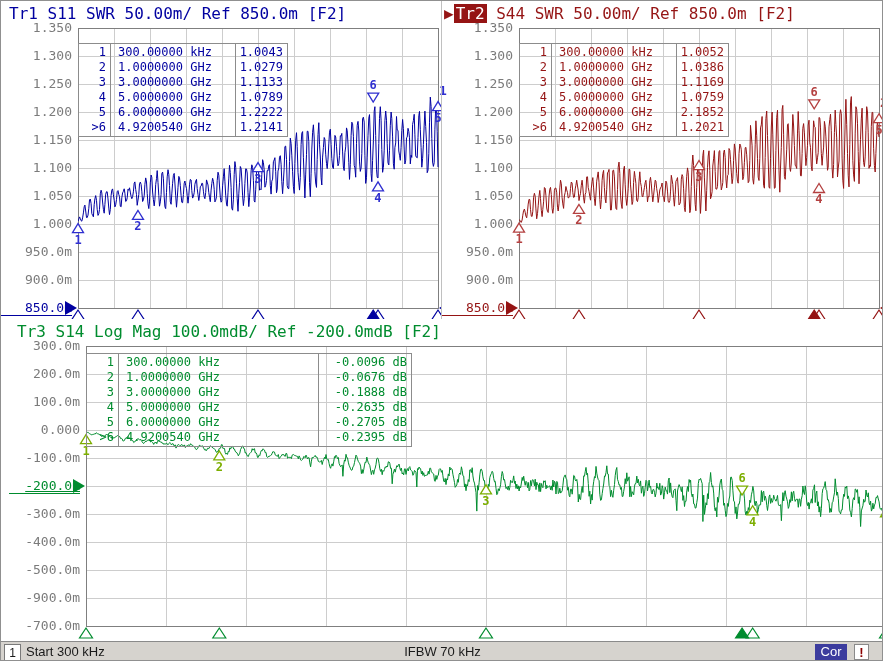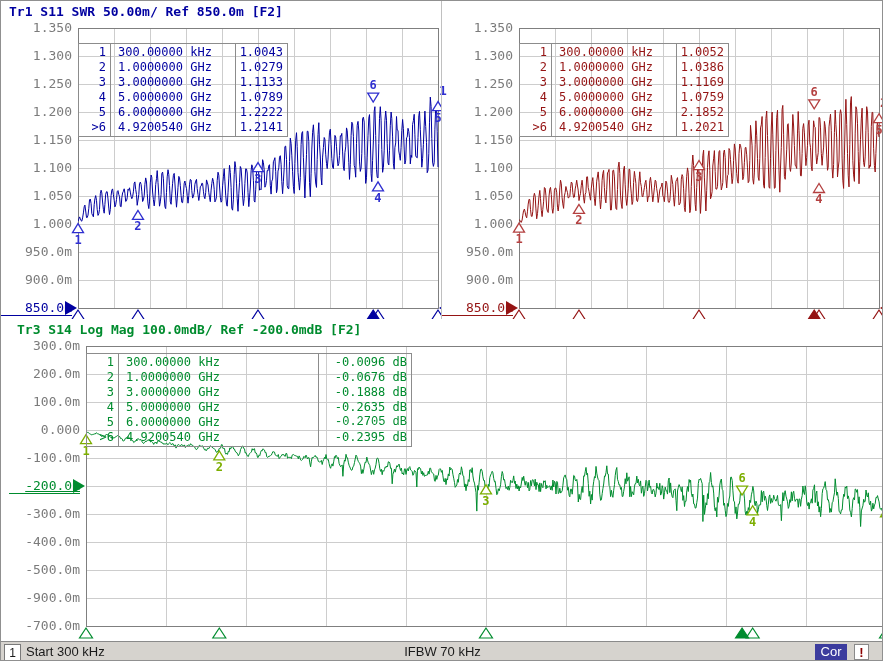--- a/index.html
+++ b/index.html
@@ -1,21 +1,21 @@
 <!DOCTYPE html>
 <html><head>
 <meta charset="utf-8">
 <style>
   html,body{margin:0;padding:0;background:#efefef;}
   .win{position:relative;width:883px;height:661px;background:#ffffff;
        font-family:"DejaVu Sans Mono",monospace;overflow:hidden;
        border:1px solid #909090;box-sizing:border-box;}
   .panel{position:absolute;}
   .panel svg{position:absolute;left:0;top:0;}
-  .hdr{position:absolute;left:8px;top:3px;font-size:13px;white-space:pre;font-weight:bold;}
+  .hdr{position:absolute;left:8px;top:3px;font-size:16px;white-space:pre;}
   .hdr .tr-box{padding:0 2px;}
   .ylab{position:absolute;font-size:13px;text-align:right;width:71px;height:14px;
         line-height:14px;color:#7b7b7b;}
   .ylab.ref{border-bottom:1px solid currentColor;}
   .mtable{position:absolute;border:1px solid #8c8c8c;background:transparent;}
   .msep{position:absolute;top:0;bottom:0;width:1px;background:#8c8c8c;}
   .mrow{position:absolute;height:15px;line-height:15px;font-size:12px;white-space:pre;}
   .mnum{position:absolute;width:24px;text-align:center;font-size:12px;font-weight:bold;
         line-height:13px;}
   .trnum{position:absolute;font-size:13px;font-weight:bold;line-height:13px;}
@@ -140,20 +140,21 @@
         <polygon points="376.9969998499925,309 370.4969998499925,319 383.4969998499925,319" fill="#fff" stroke="#951414" stroke-width="1.2"></polygon>
         <polygon points="437,309 430.5,319 443.5,319" fill="#fff" stroke="#951414" stroke-width="1.2"></polygon>
         <polygon points="372.2291614580729,309 365.7291614580729,319 378.7291614580729,319" fill="#951414" stroke="#951414" stroke-width="1.2"></polygon>
         <polygon points="77,222.08799999999997 71.5,231.08799999999997 82.5,231.08799999999997" fill="#fff" stroke="#b44040" stroke-width="1.3"></polygon>
         <polygon points="136.9849992499625,203.38400000000004 131.4849992499625,212.38400000000004 142.4849992499625,212.38400000000004" fill="#fff" stroke="#b44040" stroke-width="1.3"></polygon>
         <polygon points="256.99099954997746,159.53600000000003 251.49099954997746,168.53600000000003 262.49099954997746,168.53600000000003" fill="#fff" stroke="#b44040" stroke-width="1.3"></polygon>
         <polygon points="376.9969998499925,182.49599999999998 371.4969998499925,191.49599999999998 382.4969998499925,191.49599999999998" fill="#fff" stroke="#b44040" stroke-width="1.3"></polygon>
         <polygon points="437,112.72000000000008 431.5,121.72000000000008 442.5,121.72000000000008" fill="#fff" stroke="#b44040" stroke-width="1.3"></polygon>
         <polygon points="372.2291614580729,107.82400000000007 366.7291614580729,98.82400000000007 377.7291614580729,98.82400000000007" fill="#fff" stroke="#b44040" stroke-width="1.3"></polygon>
       </svg>
+    <div class="hdr" id="hdr-1" style="left: 2px; color: rgb(149, 20, 20);"><span>▶</span><span class="tr-box" style="background: rgb(149, 20, 20); color: rgb(255, 255, 255);">Tr2</span><span> S44 SWR 50.00m/ Ref 850.0m [F2]</span></div>
   <div class="mnum" style="left: 65px; top: 232.088px; color: rgb(180, 64, 64);">1</div>
       <div class="mnum" style="left: 124.985px; top: 213.384px; color: rgb(180, 64, 64);">2</div>
       <div class="mnum" style="left: 244.991px; top: 169.536px; color: rgb(180, 64, 64);">3</div>
       <div class="mnum" style="left: 364.997px; top: 192.496px; color: rgb(180, 64, 64);">4</div>
       <div class="mnum" style="left: 425px; top: 122.72px; color: rgb(180, 64, 64);">5</div>
       <div class="mnum" style="left: 360.229px; top: 84.824px; color: rgb(180, 64, 64);">6</div>
       <div class="trnum" style="left: 438px; top: 94.72px; color: rgb(180, 64, 64);">2</div>
       <div class="ylab" style="left: 0px; top: 20px;">1.350</div>
       <div class="ylab" style="left: 0px; top: 48px;">1.300</div>
       <div class="ylab" style="left: 0px; top: 76px;">1.250</div>
@@ -236,21 +237,21 @@
       <div class="ylab" style="left: 0px; top: 244px;">-500.0m</div>
       <div class="ylab" style="left: 0px; top: 272px;">-900.0m</div>
       <div class="ylab" style="left: 0px; top: 300px;">-700.0m</div>
       <div class="mtable" style="left: 77px; top: 34px; width: 324px; height: 92px;">
         <div class="msep" style="left: 31px;"></div>
         <div class="msep" style="left: 231px;"></div>
         <div class="mrow" style="left: 0px; top: 1px; width: 324px; color: rgb(0, 140, 46);"><div class="" style="position: absolute; left: 0px; width: 27px; text-align: right;">1</div><div class="" style="position: absolute; left: 39px;">300.00000 kHz</div><div class="" style="position: absolute; right: 4px;">-0.0096 dB</div></div>
         <div class="mrow" style="left: 0px; top: 16px; width: 324px; color: rgb(0, 140, 46);"><div class="" style="position: absolute; left: 0px; width: 27px; text-align: right;">2</div><div class="" style="position: absolute; left: 39px;">1.0000000 GHz</div><div class="" style="position: absolute; right: 4px;">-0.0676 dB</div></div>
         <div class="mrow" style="left: 0px; top: 31px; width: 324px; color: rgb(0, 140, 46);"><div class="" style="position: absolute; left: 0px; width: 27px; text-align: right;">3</div><div class="" style="position: absolute; left: 39px;">3.0000000 GHz</div><div class="" style="position: absolute; right: 4px;">-0.1888 dB</div></div>
         <div class="mrow" style="left: 0px; top: 46px; width: 324px; color: rgb(0, 140, 46);"><div class="" style="position: absolute; left: 0px; width: 27px; text-align: right;">4</div><div class="" style="position: absolute; left: 39px;">5.0000000 GHz</div><div class="" style="position: absolute; right: 4px;">-0.2635 dB</div></div>
-        <div class="mrow" style="left: 0px; top: 61px; width: 324px; color: rgb(0, 140, 46);"><div class="" style="position: absolute; left: 0px; width: 27px; text-align: right;">5</div><div class="" style="position: absolute; left: 39px;">6.0000000 GHz</div><div class="" style="position: absolute; right: 4px; font-family: Liberation Mono, monospace;">-0.2705 dB</div></div>
+        <div class="mrow" style="left: 0px; top: 61px; width: 324px; color: rgb(0, 140, 46);"><div class="" style="position: absolute; left: 0px; width: 27px; text-align: right;">5</div><div class="" style="position: absolute; left: 39px;">6.0000000 GHz</div><div class="" style="position: absolute; right: 4px;">-0.2705 dB</div></div>
         <div class="mrow" style="left: 0px; top: 76px; width: 324px; color: rgb(0, 140, 46);"><div class="" style="position: absolute; left: 0px; width: 27px; text-align: right;">&gt;6</div><div class="" style="position: absolute; left: 39px;">4.9200540 GHz</div><div class="" style="position: absolute; right: 4px;">-0.2395 dB</div></div>
       </div>
     </div>
 
   <div class="statusbar">
     <div class="sb-item chanbox">1</div>
     <div class="sb-item" style="left:25px;">Start 300 kHz</div>
     <div class="sb-item" style="left:0;width:883px;text-align:center;">IFBW 70 kHz</div>
     <div class="sb-item corbox">Cor</div>
     <div class="sb-item warnbox">!</div>

